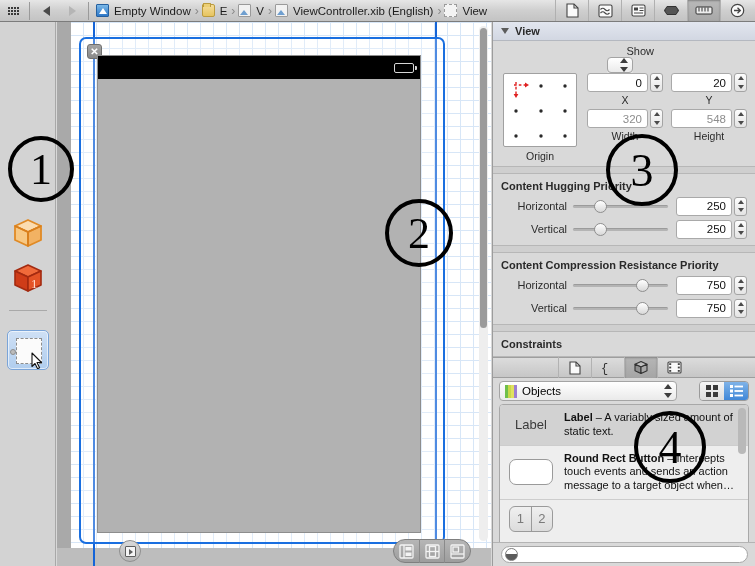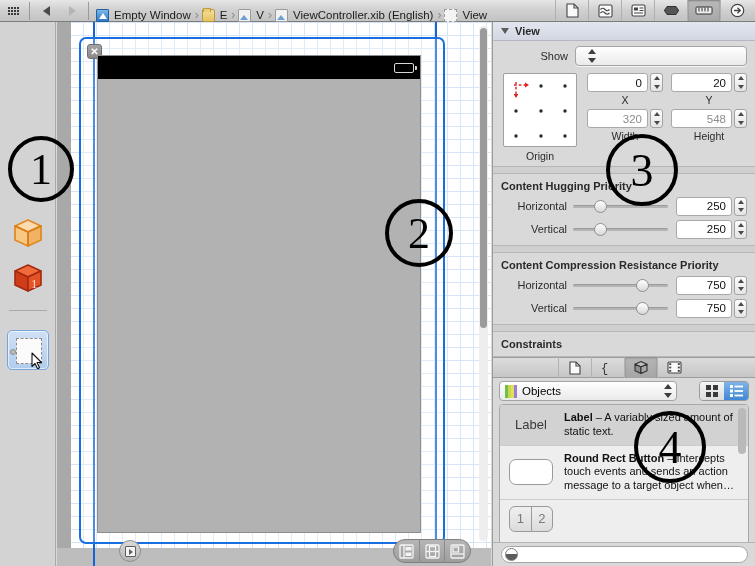--- a/index.html
+++ b/index.html
@@ -22,21 +22,21 @@
   }
   .tb-sep { width: 1px; height: 18px; background: #9a9a9a; margin: 0 3px; }
   .tb-btn {
     width: 26px; height: 18px; display: flex; align-items: center; justify-content: center;
   }
   .dots-icon { display: grid; grid-template-columns: repeat(4,2px); grid-gap: 1px; }
   .dots-icon i { width: 2px; height: 2px; background: #3a3a3a; display:block; }
   .tri-left { width:0;height:0;border-top:5px solid transparent;border-bottom:5px solid transparent;border-right:7px solid #4a4a4a; }
   .tri-right { width:0;height:0;border-top:5px solid transparent;border-bottom:5px solid transparent;border-left:7px solid #b5b5b5; }
 
-  #breadcrumb { display: flex; align-items: flex-end; height: 22px; padding-left: 4px; flex: 1; overflow: hidden; }
+  #breadcrumb { display: flex; align-items: center; height: 22px; padding-left: 4px; flex: 1; overflow: hidden; }
   .crumb { display: flex; align-items: center; white-space: nowrap; }
   .crumb-label { font-size: 11.5px; color: #1c1c1c; padding: 0 2px; }
   .crumb-sep { color: #8a8a8a; font-size: 12px; padding: 0 3px 0 2px; }
   .ic { width: 13px; height: 13px; margin-right: 3px; flex: none; position: relative; }
   .ic-proj { background: linear-gradient(to bottom,#7ab8e8,#2e78c8); border:1px solid #2560a0; border-radius:1px; }
   .ic-proj::after { content:""; position:absolute; left:2px; bottom:2px; width:0;height:0;
      border-left:4px solid transparent;border-right:4px solid transparent;border-bottom:6px solid #ffffff; }
   .ic-folder { background: linear-gradient(to bottom,#f5dd9a,#e6c45f); border:1px solid #bb9b3e; border-radius:1px 2px 2px 2px; }
   .ic-folder::before { content:""; position:absolute; left:0; top:-2px; width:6px; height:3px; background:#eccf74; border:1px solid #bb9b3e; border-bottom:none; border-radius:1px 1px 0 0; }
   .ic-xib { background: #f2f2f2; border:1px solid #9a9a9a; border-radius:1px; }
@@ -452,21 +452,21 @@
 
   <div id="rightpanel">
 
     <div class="sec-head">
       <span class="disc"></span>
       <span>View</span>
     </div>
 
     <div class="insp-body">
 
-      <div class="row" style="height:26px; padding: 4px 8px 0 0;">
+      <div class="row" style="height:26px; padding: 4px 8px 0 0; flex-direction: column;">
         <span class="lbl" style="width:82px; padding-right:7px;">Show</span>
         <div class="popup" style="flex:1;">
           <span class="steparrows">
               <span class="up"></span>
               <span class="dn"></span>
             </span>
         </div>
       </div>
 
       <div style="display:flex; padding: 6px 8px 4px 10px; gap: 10px;">

